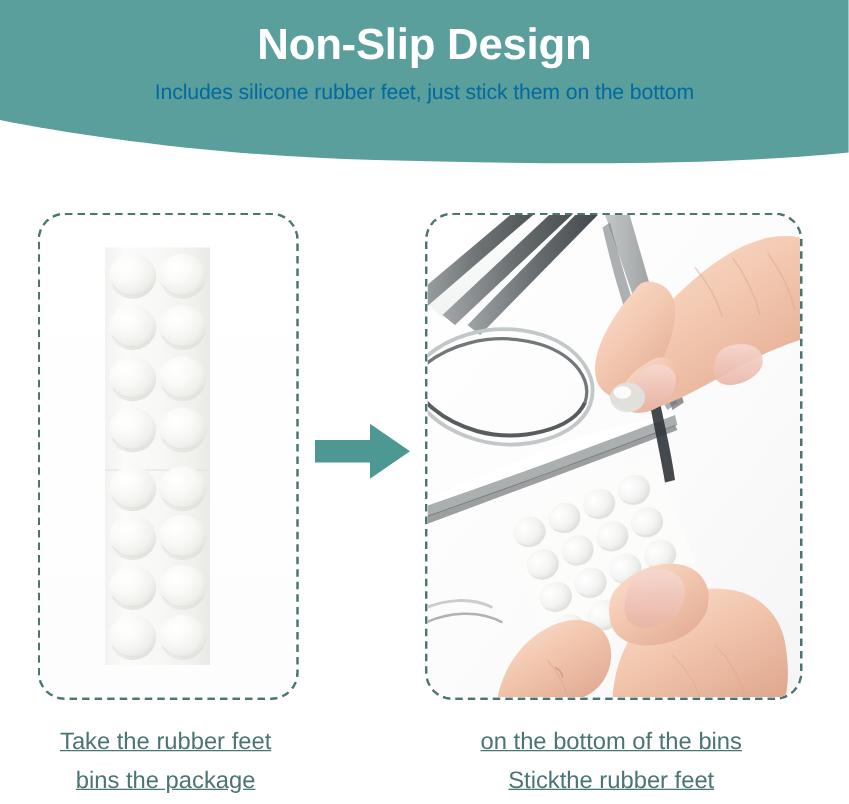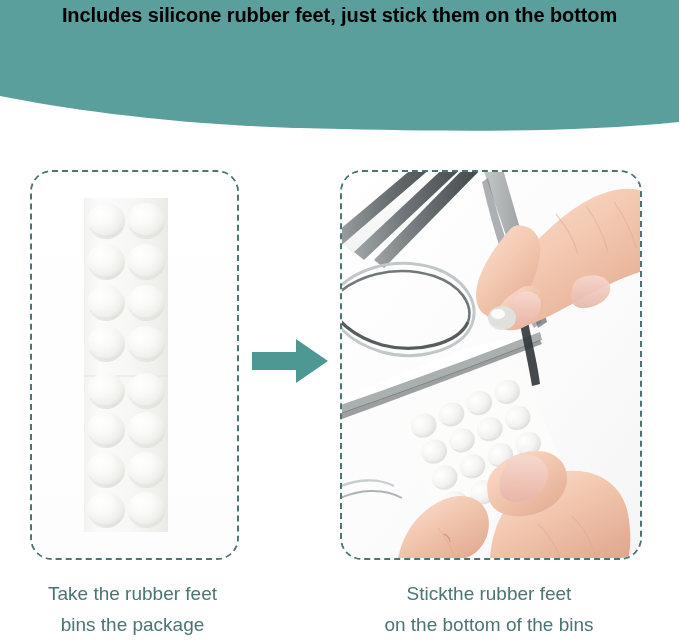--- a/index.html
+++ b/index.html
@@ -39,24 +39,24 @@
   #header-title {
     margin: 0;
     padding-top: 14px;
     color: #ffffff;
     font-size: 35px;
     font-weight: bold;
     letter-spacing: -0.2px;
     line-height: 44px;
   }
   .header-sub-line {
-    color: #000000;
-    font-size: 20px;
+    color: #0369a1;
+    font-size: 17px;
     line-height: 25px;
-    font-weight: bold;
+    font-weight: normal;
     letter-spacing: -0.1px;
   }
   #header-sub-1 { padding-top: 3px; }
 
   
   .photo-panel {
     position: absolute;
     border: 2px dashed #4a7573;
     border-radius: 22px;
     background: #ffffff;
@@ -85,40 +85,42 @@
 
   
   .caption-block {
     position: absolute;
     top: 578px;
     text-align: center;
     color: #4a7573;
     font-size: 19px;
     line-height: 31px;
     font-weight: normal;
+    text-decoration: underline;
   }
   #left-caption {
     left: 20px;
     width: 225px;
   }
   #right-caption {
     left: 340px;
     width: 298px;
   }
   .caption-line { display: block; white-space: nowrap; }
 </style>
 </head>
 <body>
 
 <div id="header-banner">
   <svg class="banner-bg" viewBox="0 0 679 140" preserveAspectRatio="none">
     <path d="M0,0 L679,0 L679,122 C560,134 420,131 300,128 C180,125 70,110 0,96 Z" fill="#5a9f9b"></path>
   </svg>
 
   <div id="header-text-block">
+    <h1 id="header-title">Non-Slip Design</h1>
     <div id="header-sub-1" class="header-sub-line">Includes silicone rubber feet, just stick them on the bottom</div>
   </div>
 </div>
 
 <div id="left-panel" class="photo-panel">
   <svg class="panel-photo" viewBox="0 0 205 386" preserveAspectRatio="none">
     <defs>
       <linearGradient id="sheetGrad" x1="0" y1="0" x2="1" y2="0">
         <stop offset="0%" stop-color="#f2f2f0"></stop>
         <stop offset="18%" stop-color="#fbfbfa"></stop>
@@ -376,15 +378,15 @@
     </g>
   </svg>
 </div>
 
 <div id="left-caption" class="caption-block">
   <span class="caption-line">Take the rubber feet</span>
   <span class="caption-line">bins the package</span>
 </div>
 
 <div id="right-caption" class="caption-block">
+  <span class="caption-line">on the bottom of the bins</span>
   <span class="caption-line">Stickthe rubber feet</span>
-  <span class="caption-line">on the bottom of the bins</span>
 </div>
 
 </body></html>

